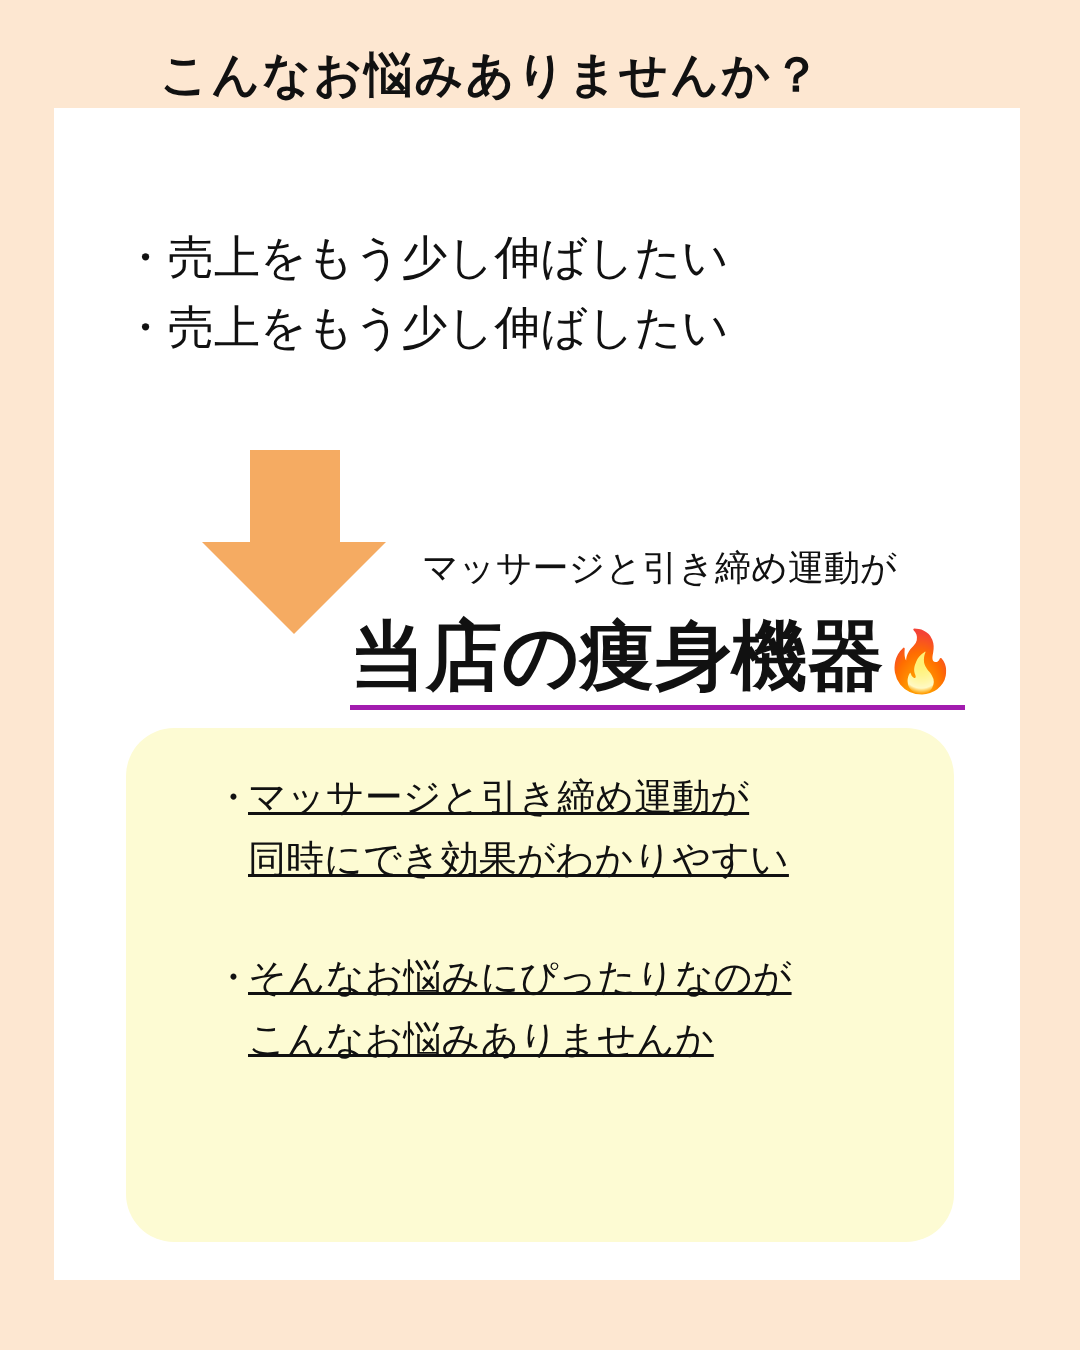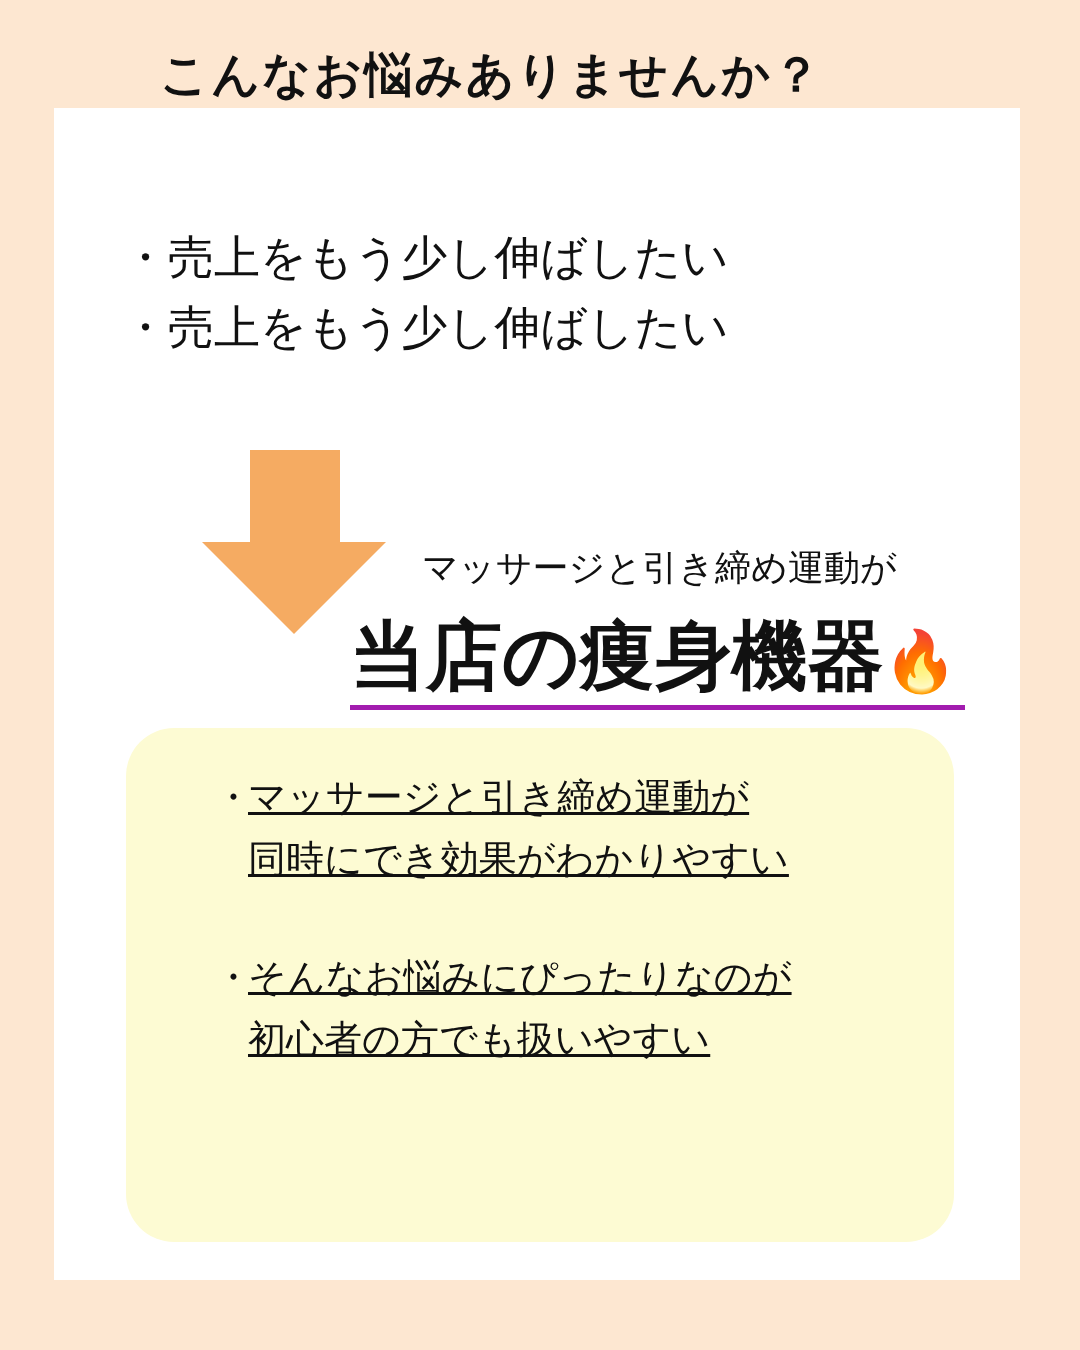--- a/index.html
+++ b/index.html
@@ -76,15 +76,15 @@
   <span>当店の痩身機器</span><span class="fire">🔥</span>
 </div>
 
 <div class="benefits">
   <div class="benefit" style="top:38px;">
     <span class="bullet">・</span><span>マッサージと引き締め運動が</span>
     <span class="line2">同時にでき効果がわかりやすい</span>
   </div>
   <div class="benefit" style="top:218px;">
     <span class="bullet">・</span><span>そんなお悩みにぴったりなのが</span>
-    <span class="line2">初心者の方でも扱いやすい</span>
+    <span class="line2">こんなお悩みありませんか</span>
   </div>
 </div>
 
 </body></html>

